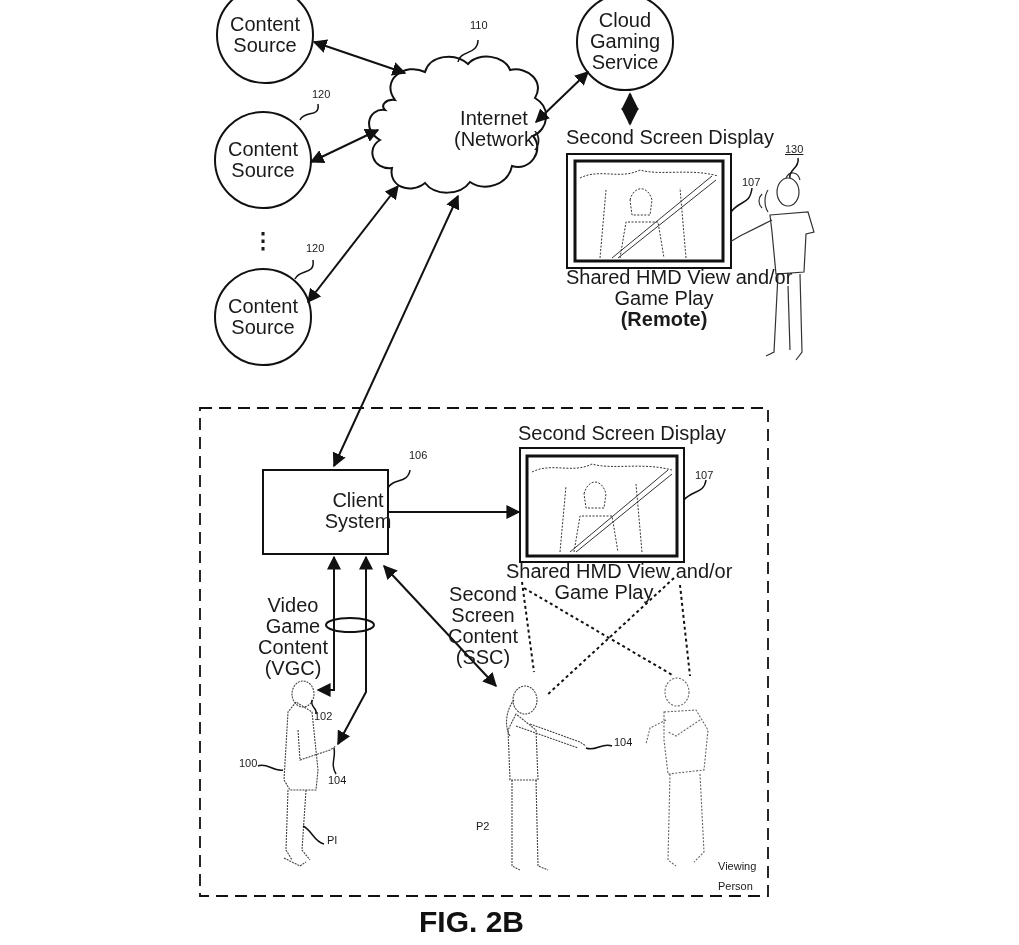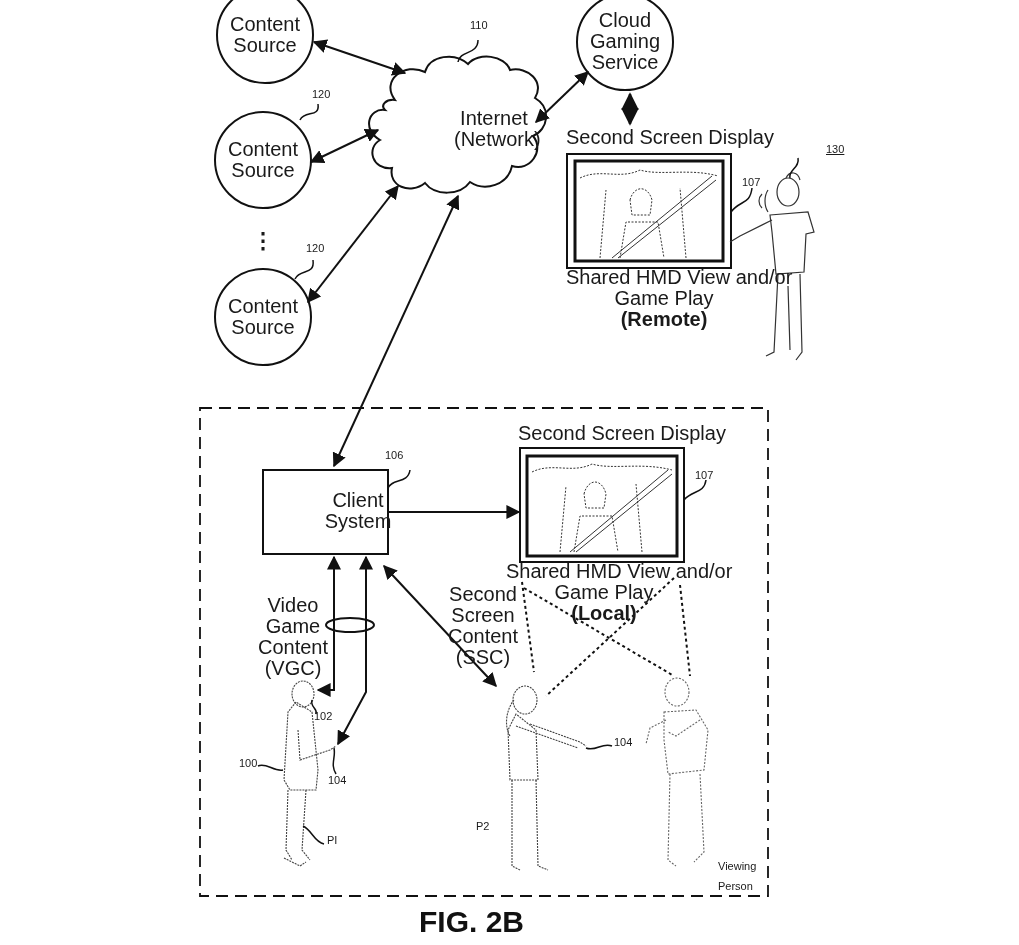--- a/index.html
+++ b/index.html
@@ -156,39 +156,38 @@
 <div class="ref" style="left:470px;top:19px;">110</div>
 
 <div class="lbl" style="left:585px;top:10px;width:80px;">
   <div>Cloud</div>
   <div>Gaming</div>
   <div>Service</div>
 </div>
 
 <div class="lbl" style="left:566px;top:127px;width:166px;">Second Screen Display</div>
 <div class="ref" style="left:742px;top:176px;">107</div>
-<div class="ref" style="left:826px;top:143px;text-decoration:underline;">130</div>
+<div class="ref" style="left:785px;top:143px;text-decoration:underline;">130</div>
 <div class="lbl" style="left:566px;top:267px;width:196px;">
   <div>Shared HMD View and/or</div>
   <div>Game Play</div>
   <div class="bold">(Remote)</div>
 </div>
 
 <div class="lbl" style="left:265px;top:490px;width:100px;margin-left:43px;">
   <div>Client</div>
   <div>System</div>
 </div>
-<div class="ref" style="left:385px;top:449px;text-align:center;">106</div>
+<div class="ref" style="left:409px;top:449px;text-align:center;">106</div>
 
 <div class="lbl" style="left:518px;top:423px;width:166px;">Second Screen Display</div>
 <div class="ref" style="left:695px;top:469px;">107</div>
 <div class="lbl" style="left:506px;top:561px;width:196px;">
   <div>Shared HMD View and/or</div>
   <div>Game Play</div>
-  <div class="bold">(Local)</div>
 </div>
 
 <div class="lbl" style="left:253px;top:595px;width:80px;">
   <div>Video</div>
   <div>Game</div>
   <div>Content</div>
   <div>(VGC)</div>
 </div>
 
 <div class="lbl" style="left:443px;top:584px;width:80px;">

